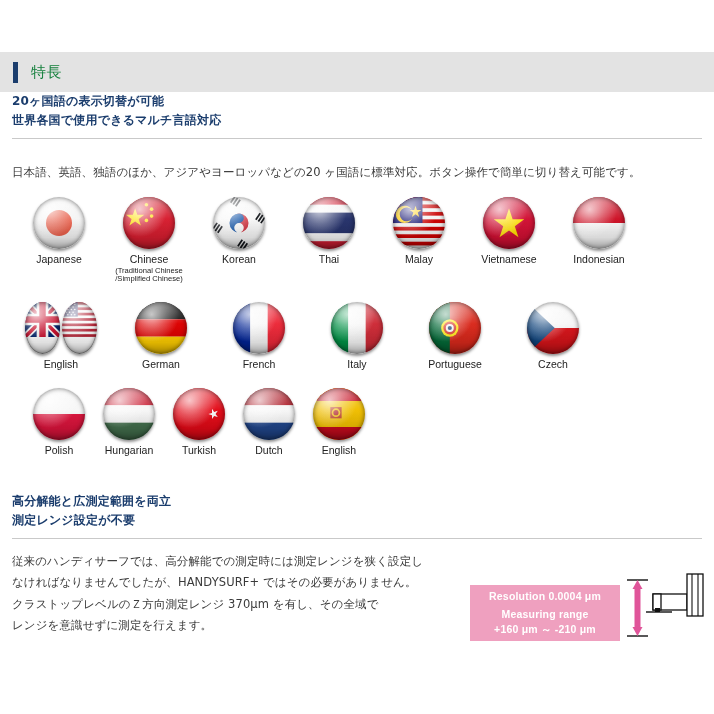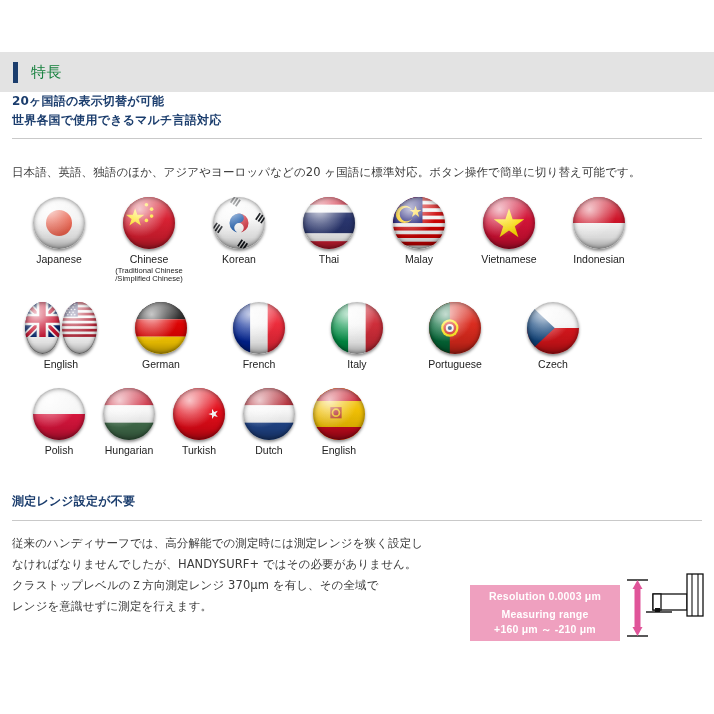--- a/index.html
+++ b/index.html
@@ -507,34 +507,35 @@
             </div>
             <div class="flag-caption">English</div>
           </div>
         </div>
       </div>
   </div>
 
   <div class="lower">
     <div class="block">
       <div class="subhead">
+        <div>高分解能と広測定範囲を両立</div>
         <div>測定レンジ設定が不要</div>
       </div>
       <div class="rule"></div>
       <div class="body-text">
         <div>従来のハンディサーフでは、高分解能での測定時には測定レンジを狭く設定し</div>
         <div>なければなりませんでしたが、HANDYSURF+ ではその必要がありません。</div>
         <div>クラストップレベルのＺ方向測定レンジ 370μm を有し、その全域で</div>
         <div>レンジを意識せずに測定を行えます。</div>
       </div>
     </div>
   </div>
 
   <div class="callout" style="background: rgb(239, 160, 191);">
-    <div class="l1">Resolution 0.0003 μm</div>
+    <div class="l1">Resolution 0.0004 μm</div>
     <div>Measuring range</div>
     <div>+160 μm ～ -210 μm</div>
   </div>
 
   <div class="diagram">
     <svg width="92" height="78" viewBox="0 0 92 78" xmlns="http://www.w3.org/2000/svg">
 
       <line x1="5" y1="10" x2="26" y2="10" stroke="#111" stroke-width="1.4"></line>
       <line x1="5" y1="66" x2="26" y2="66" stroke="#111" stroke-width="1.4"></line>
       <g fill="#e0559a">

